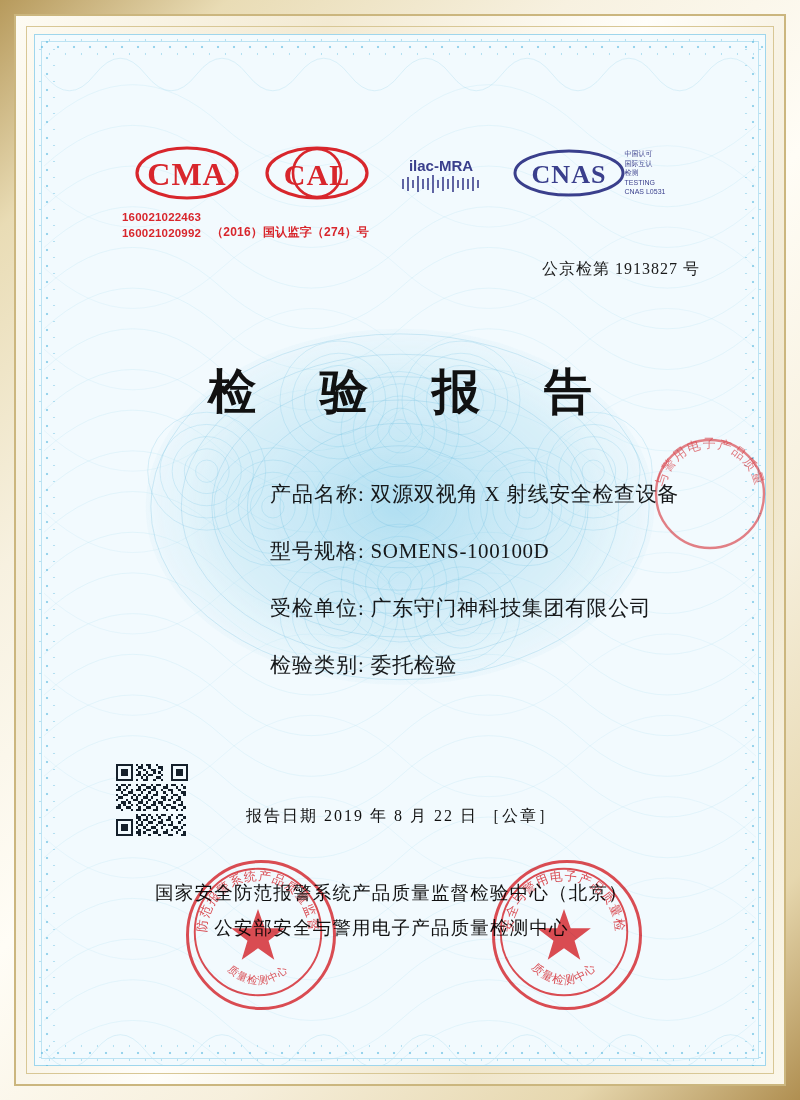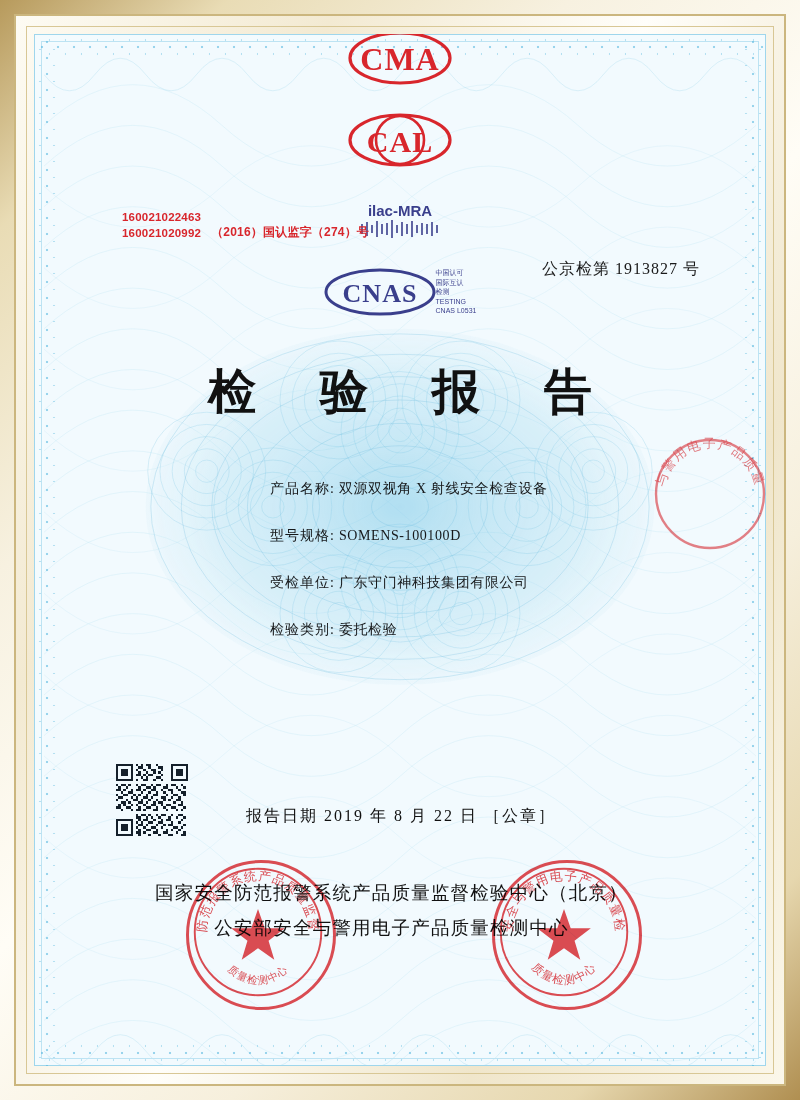--- a/index.html
+++ b/index.html
@@ -109,21 +109,20 @@
   }
 
   
   .logos {
     display: flex;
     align-items: center;
     justify-content: center;
     gap: 26px;
     margin-top: 78px;
     height: 62px;
-    flex-direction: column;
   }
   .logo-cma, .logo-cal {
     position: relative;
     width: 104px;
     height: 56px;
   }
   .logo-cma svg, .logo-cal svg, .logo-ilac svg, .logo-cnas svg { display: block; }
 
   .logo-ilac { width: 92px; height: 48px; }
   .logo-cnas { display: flex; align-items: center; }
@@ -169,21 +168,21 @@
     font-weight: bold;
     font-family: Liberation Serif, serif;
   }
 
   .fields {
     margin-top: 56px;
     padding-left: 196px;
     color: #16181a;
   }
   .field-row {
-    font-size: 14px;
+    font-size: 21px;
     margin-bottom: 29px;
     letter-spacing: .5px;
     white-space: nowrap;
   }
   .field-label { letter-spacing: 1px; }
   .field-value { letter-spacing: .6px; }
 
   .footer-date {
     position: absolute;
     left: 212px;

